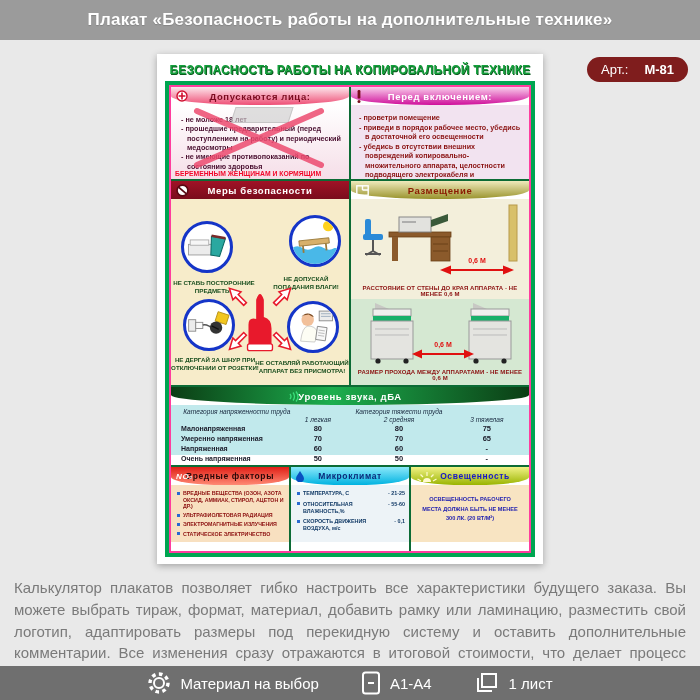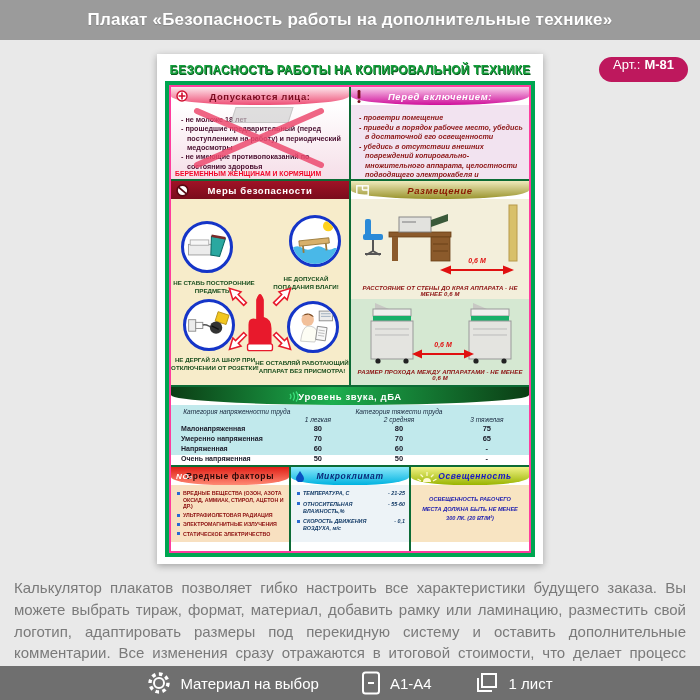--- a/index.html
+++ b/index.html
@@ -16,22 +16,22 @@
     position:absolute; top:0; left:0; right:0; height:40px;
     background:#9b9b9b;
     display:flex; align-items:center; justify-content:center;
     color:#fff; font-size:17px; font-weight:bold; letter-spacing:0.2px;
     text-shadow:0 1px 1px rgba(0,0,0,0.15);
   }
 
   
   .art-badge{
     position:absolute; top:57px; right:12px; height:25px;
-    background:#be185d; border-radius:13px;
-    display:flex; gap:4px;
+    background:#7f1d1d; border-radius:13px;
+    display:flex; align-items:center; gap:16px;
     padding:0 14px; color:#fff; font-size:13px;
   }
   .art-badge b{ font-weight:bold; }
 
   
   .poster{
     position:absolute; left:157px; top:54px; width:386px; height:510px;
     background:#fff; box-shadow:0 2px 7px rgba(0,0,0,0.3);
     padding:5px 8px;
   }
@@ -42,21 +42,21 @@
   }
   .frame{ height:476px; border:4px solid #00a551; background:#00a551; }
   .frame-inner{ height:100%; border:2px solid #ff3d9e; display:flex; flex-direction:column; background:#fff; }
 
   .row{ display:flex; }
   .r1{ height:92px; }
   .r2{ height:206px; border-top:2px solid #0c6b35; }
   .r3{ height:80px; border-top:2px solid #0c6b35; display:block; }
   .r4{ flex:1; border-top:2px solid #0c6b35;justify-content:center; }
   .cell{ flex:1; position:relative; overflow:hidden; }
-  .cell + .cell{ border-left:2px solid #0c6b35;font-style:italic; }
+  .cell + .cell{ border-left:2px solid #0c6b35; }
 
   .sec-head{
     height:18px; display:flex; align-items:center; position:relative;
     font-weight:bold; font-size:9.5px; letter-spacing:0.6px;
   }
   .sec-head .hico{ position:absolute; left:5px; top:0; bottom:0; display:flex; align-items:center; }
   .sec-head .htxt{ flex:1; text-align:center; }
 
   .head-allowed{ background:linear-gradient(#fde6ec, #ee4d75); color:#7a0c20; border-radius:0 0 45% 45% / 0 0 9px 9px; }
   .head-before{ background:linear-gradient(#f9cdeb, #cf0f9a); color:#fff; border-radius:0 0 45% 45% / 0 0 9px 9px; }

